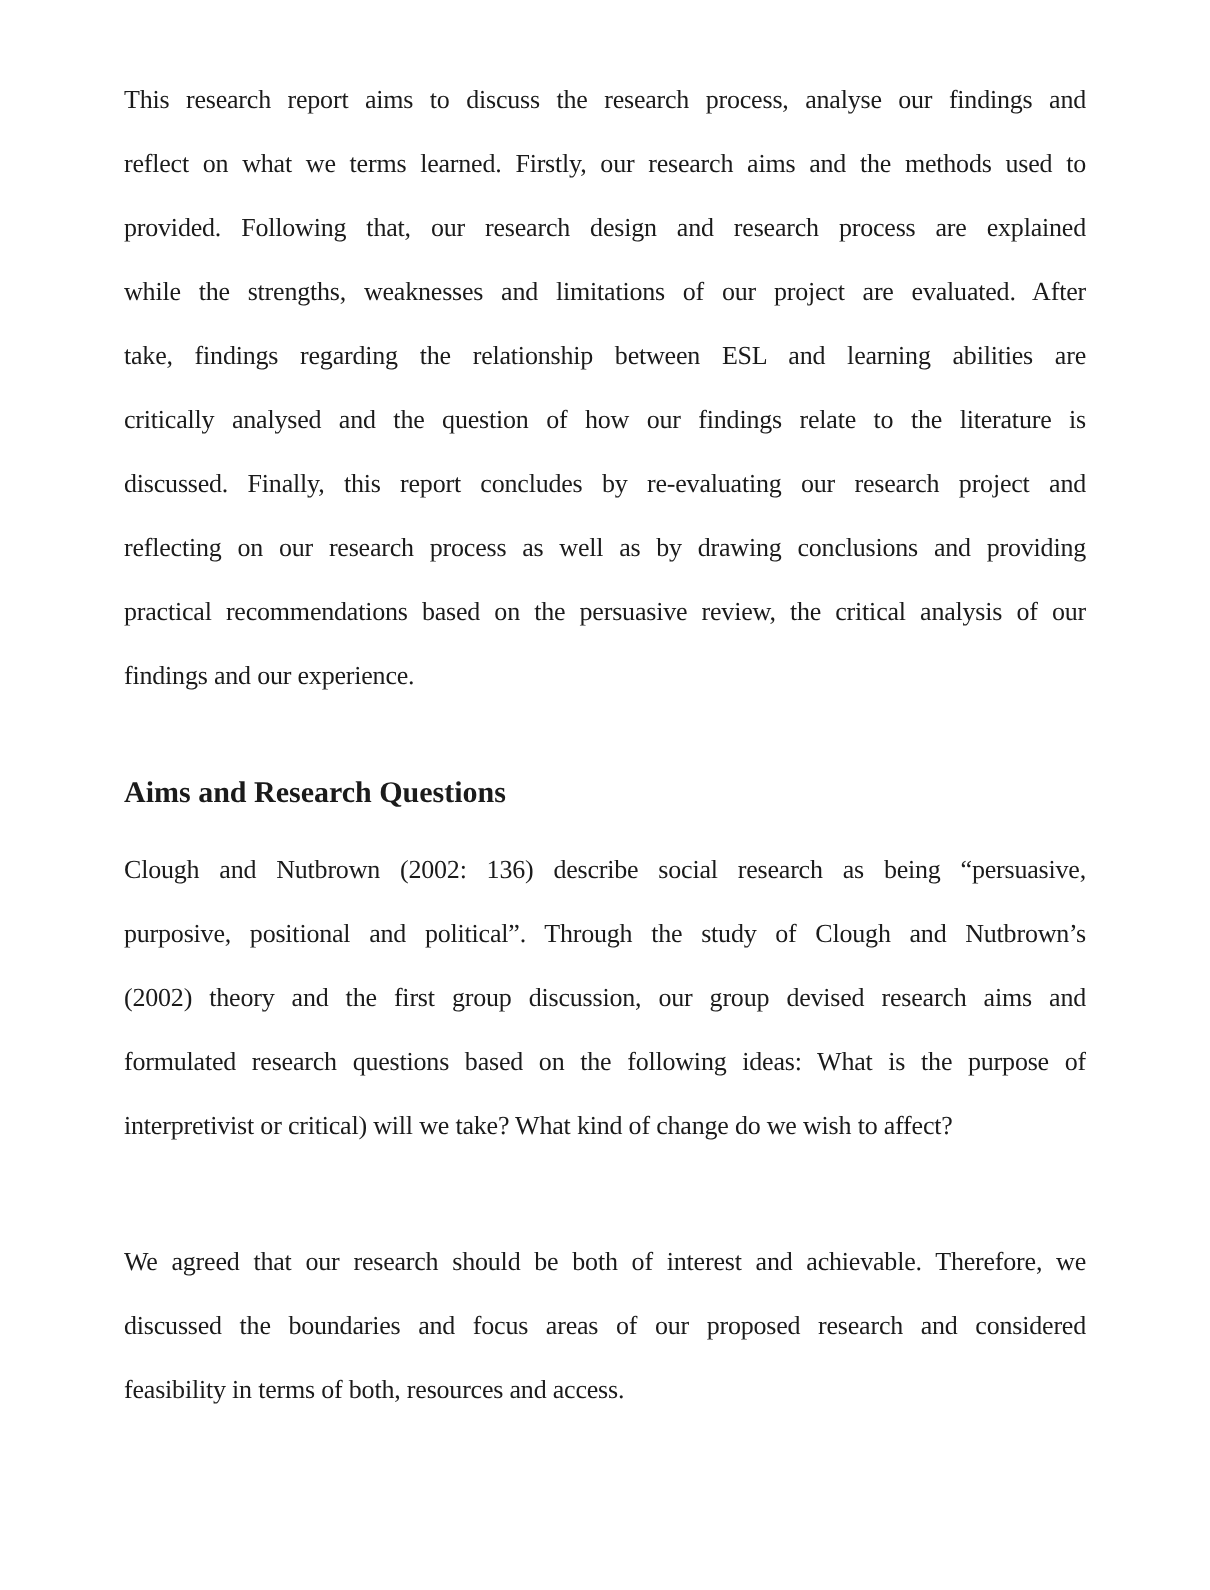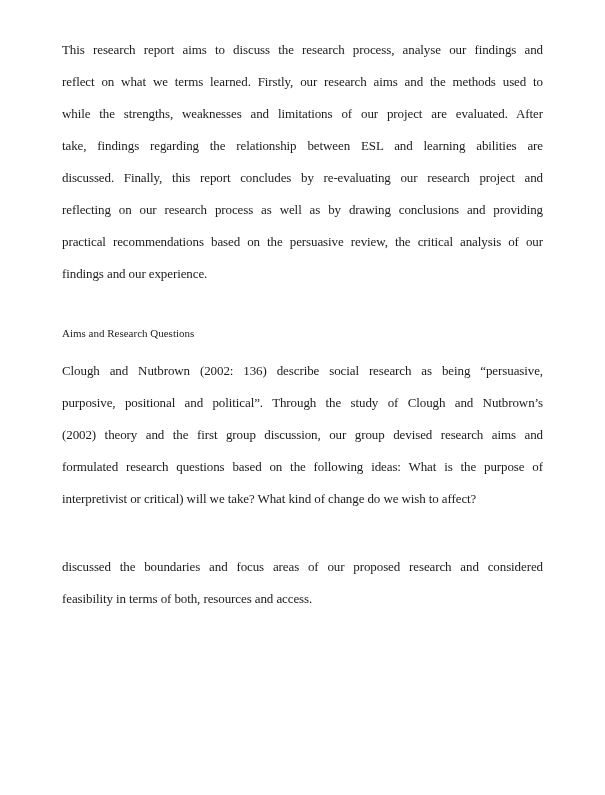--- a/index.html
+++ b/index.html
@@ -33,54 +33,57 @@
     text-align-last: justify;
     overflow: hidden;
     white-space: nowrap;
   }
   
   .line { white-space: normal; }
   .line.last {
     text-align-last: left;
   }
   .heading {
-    font-size: 11px;
-    font-weight: normal;
+    font-size: 15px;
+    font-weight: bold;
     height: 32px;
     line-height: 32px;
     margin: 27px 0 6px 0;
     letter-spacing: 0;
   }
   .para-2 { margin-top: 0; }
   .para-3 { margin-top: 36px; }
 </style>
 </head>
 <body>
 
 <div class="page">
 
   <div class="para para-1">
       <div class="line">This research report aims to discuss the research process, analyse our findings and</div>
       <div class="line">reflect on what we terms learned. Firstly, our research aims and the methods used to</div>
+      <div class="line">provided. Following that, our research design and research process are explained</div>
       <div class="line">while the strengths, weaknesses and limitations of our project are evaluated. After</div>
       <div class="line">take, findings regarding the relationship between ESL and learning abilities are</div>
+      <div class="line">critically analysed and the question of how our findings relate to the literature is</div>
       <div class="line">discussed. Finally, this report concludes by re-evaluating our research project and</div>
       <div class="line">reflecting on our research process as well as by drawing conclusions and providing</div>
       <div class="line">practical recommendations based on the persuasive review, the critical analysis of our</div>
       <div class="line last">findings and our experience.</div>
     </div>
 
   <h2 class="heading">Aims and Research Questions</h2>
 
   <div class="para para-2">
       <div class="line">Clough and Nutbrown (2002: 136) describe social research as being “persuasive,</div>
       <div class="line">purposive, positional and political”. Through the study of Clough and Nutbrown’s</div>
       <div class="line">(2002) theory and the first group discussion, our group devised research aims and</div>
       <div class="line">formulated research questions based on the following ideas: What is the purpose of</div>
       <div class="line last">interpretivist or critical) will we take? What kind of change do we wish to affect?</div>
     </div>
 
   <div class="para para-3">
+      <div class="line">We agreed that our research should be both of interest and achievable. Therefore, we</div>
       <div class="line">discussed the boundaries and focus areas of our proposed research and considered</div>
       <div class="line last">feasibility in terms of both, resources and access.</div>
     </div>
 
 </div>
 
 </body></html>

